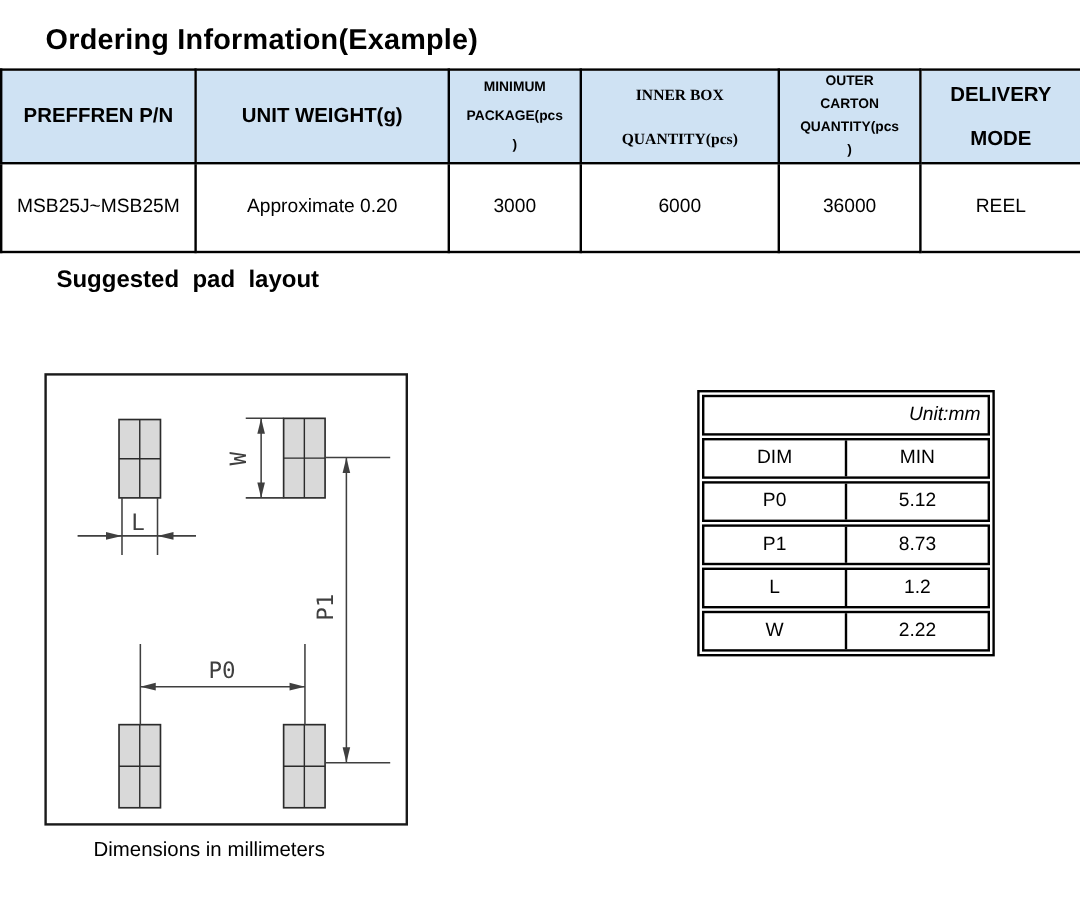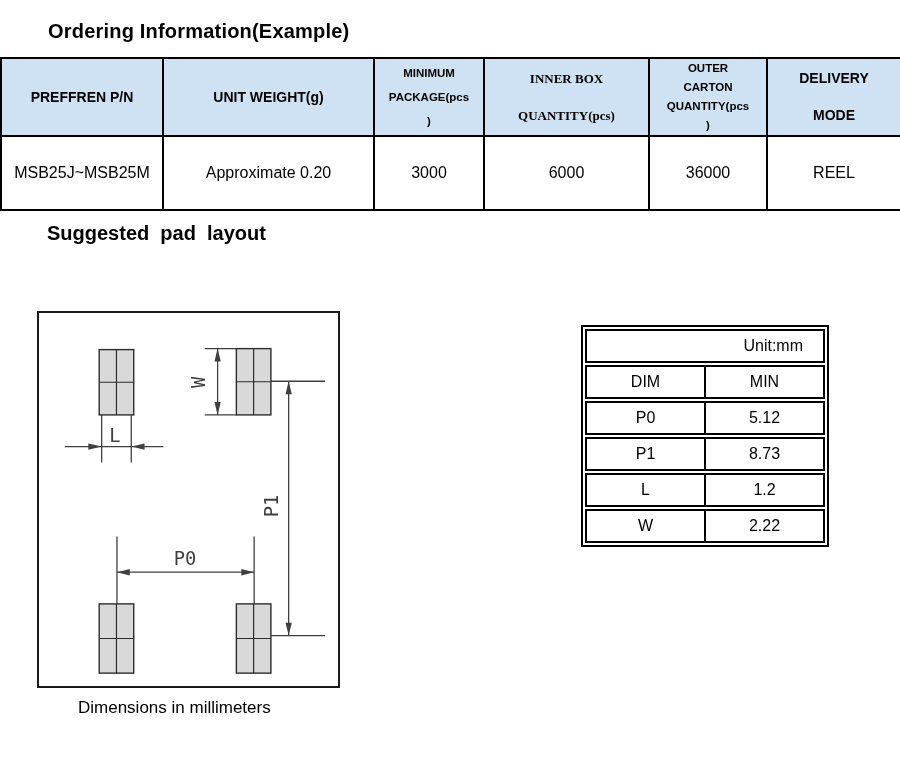--- a/index.html
+++ b/index.html
@@ -5,27 +5,27 @@
   :root{
     --header-bg:#cfe2f3;
     --pad-fill:#d9d9d9;
     --line:#3f3f3f;
     --border:#000000;
   }
   *{box-sizing:border-box;margin:0;padding:0;}
   html,body{width:900px;height:762px;background:#ffffff;}
   body{position:relative;font-family:"Liberation Sans", sans-serif;color:#000;overflow:hidden;}
 
-  .h1{position:absolute;left:48px;top:20px;font-size:20px;font-weight:bold;letter-spacing:.2px;}
+  .h1{position:absolute;left:38px;top:20px;font-size:24px;font-weight:bold;letter-spacing:.2px;}
   .h2{position:absolute;left:47px;top:222px;font-size:20px;font-weight:bold;white-space:pre;}
 
   
   table.otable{position:absolute;left:0;top:57px;width:900px;border-collapse:collapse;table-layout:fixed;}
   table.otable td{border:2px solid var(--border);text-align:center;vertical-align:middle;overflow:hidden;}
-  td.hc{background:var(--header-bg);font-weight:bold;font-size:14px;height:76px;white-space:pre-line;}
+  td.hc{background:var(--header-bg);font-weight:bold;font-size:17px;height:76px;white-space:pre-line;}
   td.h-min{font-size:11.5px;line-height:24px;margin-left:24px;}
   td.h-inner{font-size:13px;line-height:37px;font-family:Liberation Serif, serif;}
   td.h-outer{font-size:11.5px;line-height:19px;margin-top:28px;}
   td.h-del{line-height:37px;}
   td.dc{height:74px;font-size:16px;}
 
   
   .drawbox{position:absolute;left:37px;top:311px;width:303px;height:377px;border:2px solid #1a1a1a;background:#fff;}
   .drawbox svg{width:100%;height:100%;display:block;}
   .pad-rect{fill:var(--pad-fill);stroke:#2b2b2b;stroke-width:1.4;}
@@ -37,21 +37,21 @@
   .caption{position:absolute;left:78px;top:698px;font-size:17px;}
 
   
   .dimtable{position:absolute;left:581px;top:325px;width:248px;height:222px;border:2px solid var(--border);padding:2px;background:#fff;}
   .dimrow{display:flex;height:34px;border:2px solid var(--border);margin-bottom:2px;align-items:stretch;font-size:16px;}
   .dimrow:last-child{margin-bottom:0;}
   .dimrow .cell{display:flex;align-items:center;justify-content:center;}
   .dimrow .c1{flex:0 0 119px;border-right:2px solid var(--border);}
   .dimrow .c2{flex:1;}
   .dimrow.unit{justify-content:flex-end;}
-  .dimrow.unit .cellu{display:flex;align-items:center;padding-right:20px;}
+  .dimrow.unit .cellu{display:flex;align-items:center;padding-right:6px;font-style:italic;}
 </style>
 </head>
 <body>
 
 <div class="h1">Ordering Information(Example)</div>
 
 <table class="otable">
   <colgroup>
     <col style="width:162px">
       <col style="width:211px">

